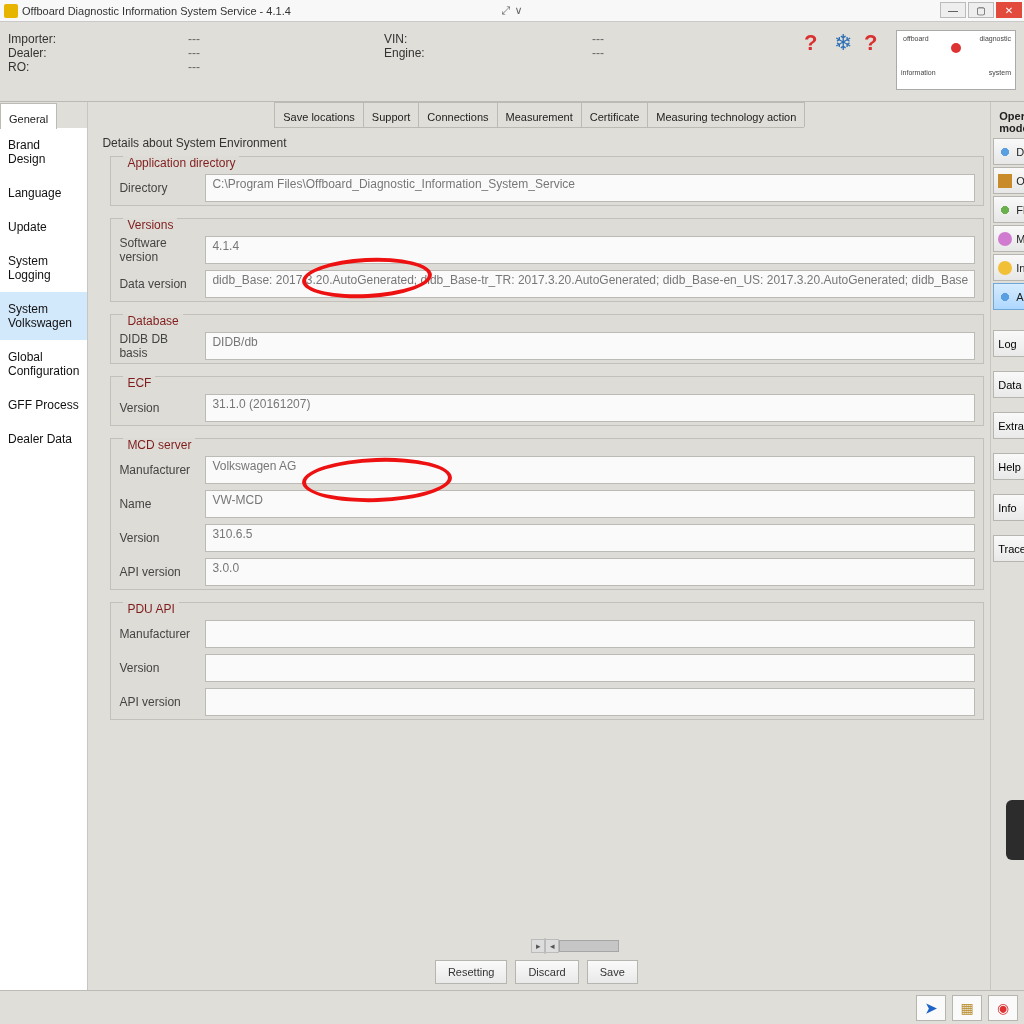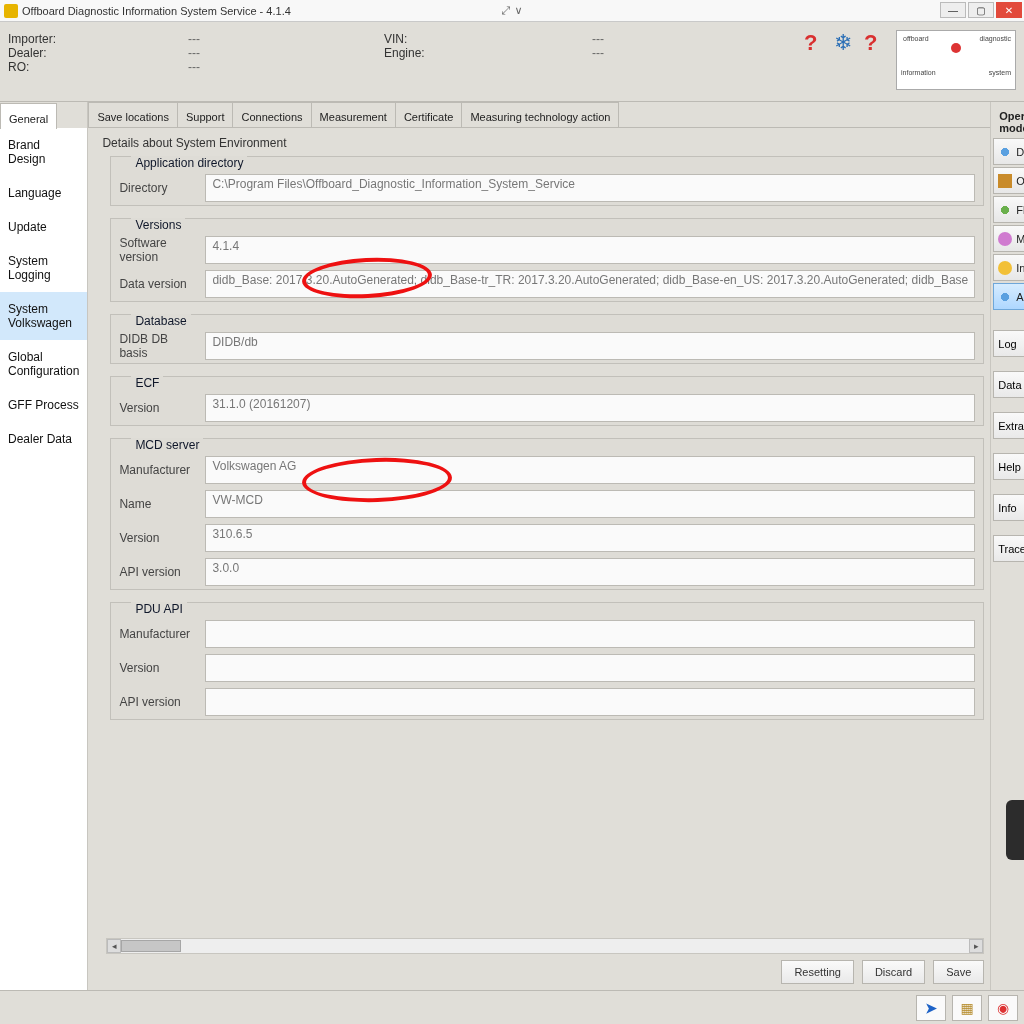--- a/index.html
+++ b/index.html
@@ -37,43 +37,43 @@
   .blu{color:#2b6fb6;font-size:22px;}
   .hdr-logo { width:120px; height:60px; margin:8px 8px 0 10px; background:#fff; border:1px solid #aaa;
               position:relative; font-size:8px; color:#444;}
   .hdr-logo::before{content:""; position:absolute; left:50%; top:12px; transform:translateX(-50%);
                     width:10px;height:10px;background:#d33; border-radius:50%;}
   .hdr-logo .w{position:absolute;font-size:7px;}
 
   
   .main { display:flex; height: calc(1024px - 22px - 80px - 34px); }
   .left { width: 137px; background:#fff; border-right:1px solid #c8c6c0;}
-  .center { flex:1; background:#e0ded8; position:relative; display:flex; flex-direction:column;}
+  .center { flex:1; background:#e0ded8; position:relative; display:flex; flex-direction:column;align-items:center;}
   .right { width: 110px; background:#e0ded8; border-left:1px solid #c8c6c0; padding:6px 4px 0 2px;}
 
   
   .tabs { height:26px; background:#e0ded8; display:flex; border-bottom:1px solid #bcbab4;
           font-size:11px;}
   .tab { padding:4px 8px 0 8px; border:1px solid #bcbab4; border-bottom:none;
          background:#e0ded8; margin-right:-1px; cursor:pointer; height:25px;
          display:flex; align-items:center; color:#222;}
   .tab.active { background:#fff; position:relative; top:1px; height:26px;}
 
   
   .side { display:flex; flex-direction:column; font-size:12px;}
   .side-item { padding:10px 8px; cursor:pointer; color:#111;}
   .side-item.sel { background:#d2e8fb;}
 
   
   .center-inner{ flex:1; position:relative; overflow:hidden; margin:0 0 0 4px;}
   .section-title { font-size:12px; color:#333; padding:8px 4px 6px 10px;}
   .group { margin:0 6px 12px 18px; border:1px solid #c2c0ba; background:#dedcd6;
            font-size:12px; color:#333; position:relative;}
-  .group > .legend { position:relative; top:-1px; left:20px; background:#dedcd6; padding:0 4px;
-                     font-size:12px; color:#0f172a; display:inline-block;}
+  .group > .legend { position:relative; top:-1px; left:12px; background:#dedcd6; padding:0 4px;
+                     font-size:12px; color:#7f1d1d; display:inline-block;}
   .row { display:flex; align-items:center; padding:3px 8px 3px 8px; gap:6px;}
   .row label { width:80px; flex-shrink:0; font-size:12px; color:#444;}
   .row .field { flex:1; height:28px; background:#fafafa; border:1px solid #bcbab4;
                 font-size:12px; color:#777; padding:2px 6px; overflow:hidden; white-space:nowrap;}
 
   
   .redcircle { position:absolute; border:4px solid #e11; border-radius:50%; pointer-events:none; }
   .rc1 { left:210px; top:130px; width:130px; height:40px; transform:rotate(-3deg);}
   .rc2 { left:210px; top:330px; width:150px; height:44px; transform:rotate(-2deg);}
 

